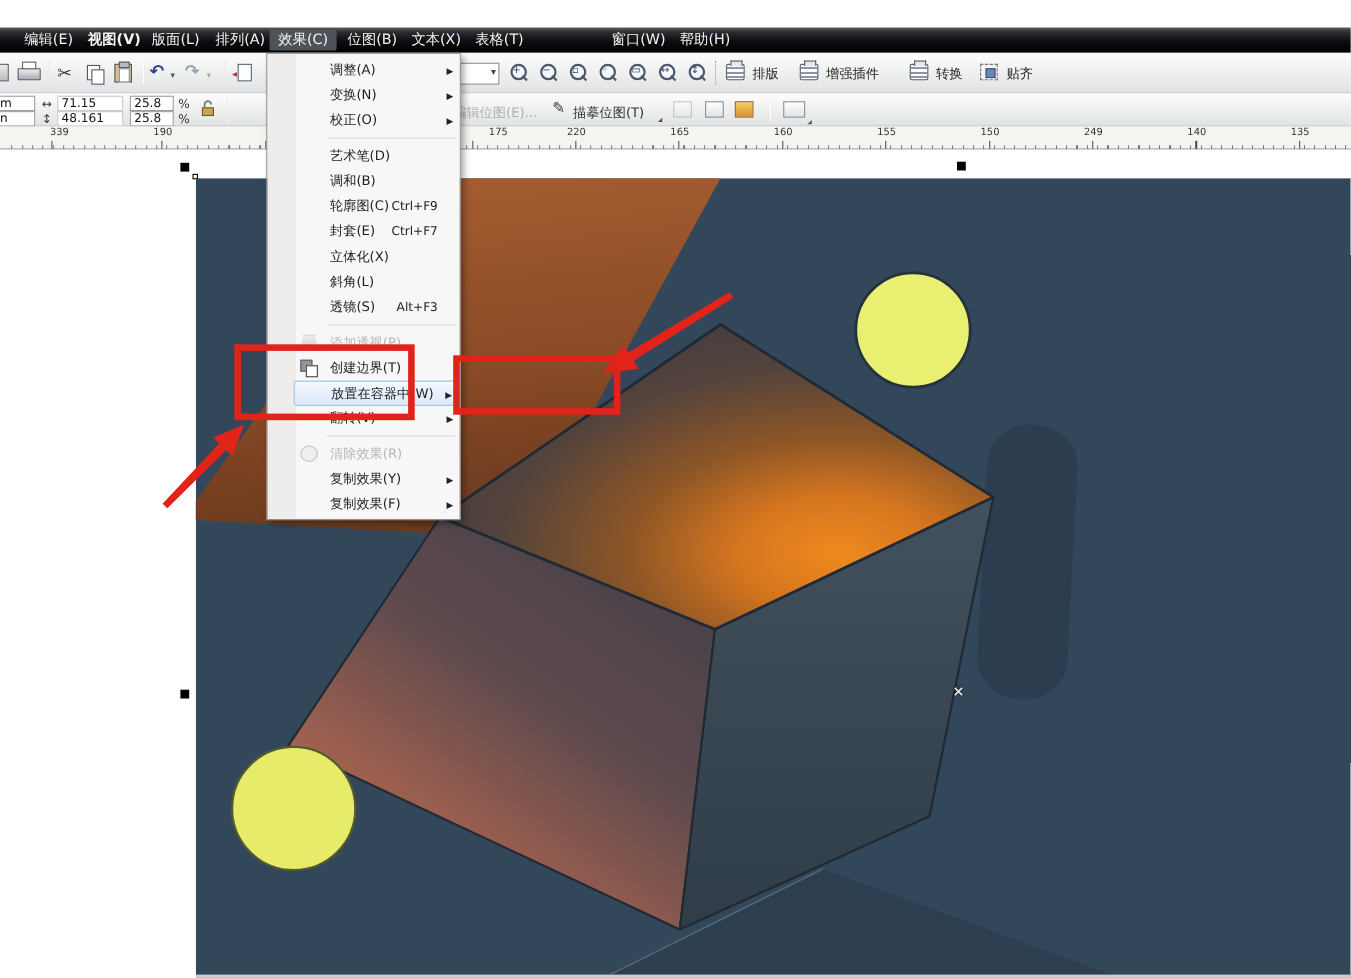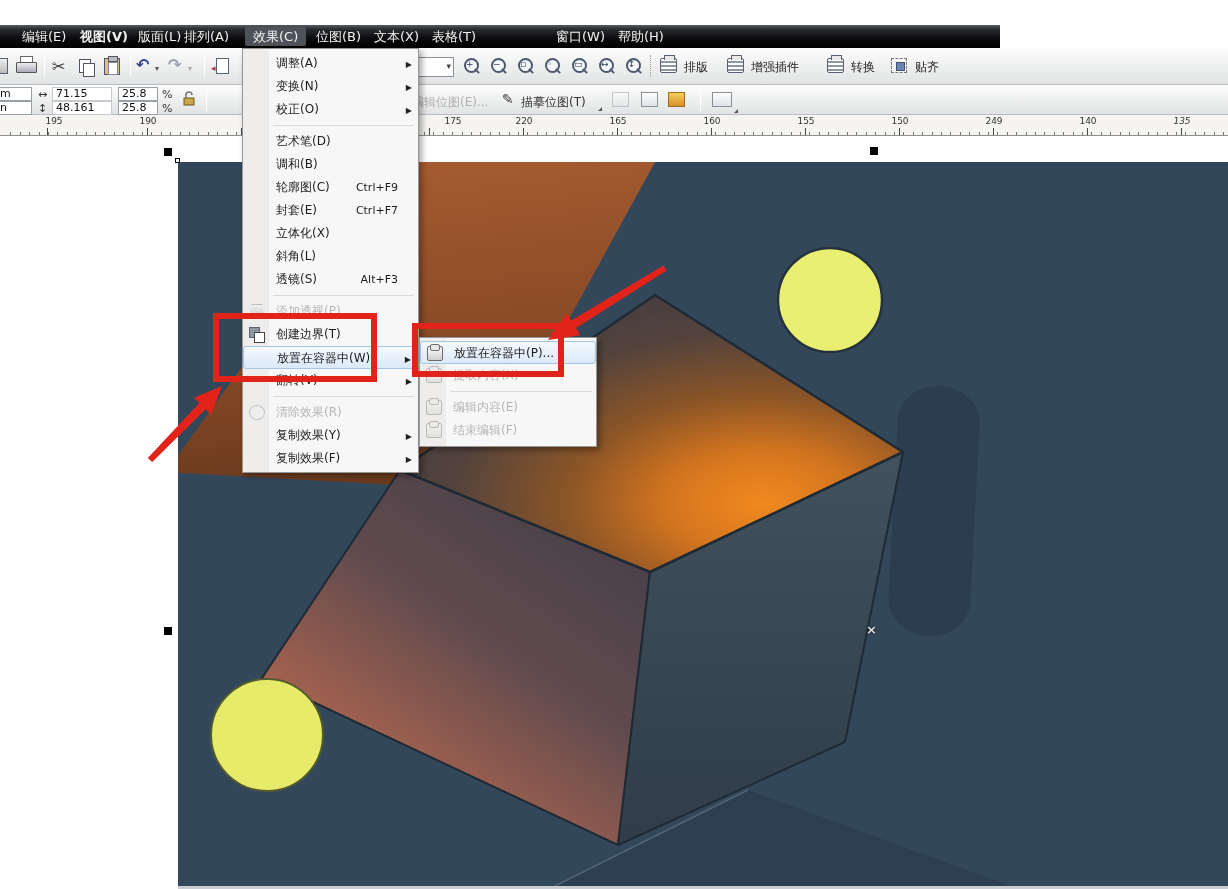--- a/index.html
+++ b/index.html
@@ -8,21 +8,21 @@
 
   
   #titlebar { position:absolute; left:0; top:0; width:1228px; height:25px;
     background:linear-gradient(#1a212c,#0c1018 60%,#0a0d14); color:#e6e6e6; }
   #title-text { position:absolute; left:4px; top:5px; font-size:12px; letter-spacing:.5px; }
   #title-blob { position:absolute; left:838px; top:3px; width:80px; height:24px;
     background:radial-gradient(ellipse at 45% 60%, rgba(150,195,240,.95), rgba(110,150,200,.45) 55%, transparent 75%);
     filter:blur(3px); }
 
   
-  #menubar { position:absolute; left:0; top:25px; width:1000px; height:23px;
+  #menubar { position:absolute; left:0; top:25px; width:1228px; height:23px;
     background:linear-gradient(#585c62,#2a2d31 18%, #0d0d0f 55%, #000); }
   .mb-item { position:absolute; top:2px; height:19px; line-height:19px; padding:0 8px;
     color:#f2f2f2; font-size:13px; }
   .mb-item.active { background:#4d5358; border-radius:2px; }
 
   
   .bar { position:absolute; left:0; width:1228px; background:linear-gradient(#fdfdfd,#eceded 60%,#e2e3e4); border-bottom:1px solid #b9bcbe; }
   #toolbar1 { top:48px; height:37px; }
   #toolbar2 { top:85px; height:30px; }
   .tb-sep { position:absolute; top:7px; width:1px; height:22px; background:#c2c2c2; border-right:1px solid #fff; }
@@ -73,21 +73,21 @@
 
   
   #canvas { position:absolute; left:0; top:136px; width:1228px; height:753px; background:#fff; }
   #artwork { position:absolute; left:178px; top:26px; width:1050px; height:727px; }
   #bottom-strip { position:absolute; left:178px; top:750px; width:1050px; height:3px; background:#c9ced3; }
   .handle { position:absolute; width:8px; height:8px; background:#000; }
   .handle-small { position:absolute; width:5px; height:5px; background:#fff; border:1px solid #000; }
   #center-mark { position:absolute; left:866px; top:615px; color:#e3e3e3; font-size:13px; font-weight:bold; text-shadow:0 0 2px #000; }
 
   
-  .menu-panel { position:absolute; background:linear-gradient(to right,#eeedeb 0 26px,#f7f7f7 26px); border:1px solid #979797; box-shadow:3px 3px 6px rgba(0,0,0,.35); z-index:6; }
+  .menu-panel { position:absolute; background:linear-gradient(to right,#eeedeb 0 26px,#f7f7f7 26px); border:1px solid #979797; box-shadow:3px 3px 6px rgba(0,0,0,.35); z-index:6;padding-left:24px; }
   #fx-menu { left:242px; top:48px; width:177px; height:425px; }
   #ct-menu { left:419px; top:337px; width:178px; height:110px; }
   .menu-row { position:relative; height:23px; line-height:23px; font-size:12px; color:#1d1d1d; }
   .menu-row .lbl { position:absolute; left:33px; white-space:nowrap; }
   .menu-row .sc { position:absolute; right:20px; font-size:11px; }
   .menu-row .arr { position:absolute; right:6px; font-size:8px; top:1px; color:#222; }
   .menu-row.disabled { color:#b6b6b6; }
   .menu-row.hl { background:linear-gradient(#f4f9fe,#dbe9f9); border:1px solid #a6c4e4; border-radius:3px; }
   .menu-sep { height:9px; position:relative; }
   .menu-sep::after { content:""; position:absolute; left:30px; right:4px; top:4px; border-top:1px solid #dcdad6; }
@@ -107,21 +107,21 @@
 </head>
 <body>
 
 <div id="stage">
 
 
   <div id="menubar">
       <span class="mb-item" style="left: 14px;">编辑(E)</span>
       <span class="mb-item" style="left: 72px; font-weight: bold;">视图(V)</span>
       <span class="mb-item" style="left: 130px;">版面(L)</span>
-      <span class="mb-item" style="left: 176px;">排列(A)</span>
+      <span class="mb-item" style="left: 188px;">排列(A)</span>
       <span class="mb-item active" style="left: 245px;">效果(C)</span>
       <span class="mb-item" style="left: 308px;">位图(B)</span>
       <span class="mb-item" style="left: 366px;">文本(X)</span>
       <span class="mb-item" style="left: 424px;">表格(T)</span>
       <span class="mb-item" style="left: 486px; margin-top: 40px;">工具(O)</span>
       <span class="mb-item" style="left: 548px;">窗口(W)</span>
       <span class="mb-item" style="left: 610px;">帮助(H)</span>
     </div>
 
   <div id="toolbar1" class="bar">
@@ -180,31 +180,31 @@
     <span class="corner-mark" style="left:598px;top:22px;"></span>
     <span class="mini-icon disabled" style="left:612px;top:7px;"></span>
     <span class="mini-icon" style="left:641px;top:7px;"></span>
     <span class="mini-icon orange" style="left:668px;top:7px;"></span>
     <span class="tb-sep" style="left:700px;top:4px;"></span>
     <span class="mini-icon" style="left:712px;top:7px;width:20px;"></span>
     <span class="corner-mark" style="left:734px;top:24px;"></span>
   </div>
 
   <div id="ruler">
-      <span class="ruler-num" style="left: 54px;">195</span>
+      <span class="ruler-num" style="left: 54px;">339</span>
       <span class="ruler-num" style="left: 148px;">190</span>
       <span class="ruler-num" style="left: 453px;">175</span>
       <span class="ruler-num" style="left: 524px;">220</span>
       <span class="ruler-num" style="left: 618px;">165</span>
       <span class="ruler-num" style="left: 712px;">160</span>
       <span class="ruler-num" style="left: 806px;">155</span>
       <span class="ruler-num" style="left: 900px;">150</span>
       <span class="ruler-num" style="left: 994px;">249</span>
       <span class="ruler-num" style="left: 1088px;">140</span>
-      <span class="ruler-num" style="left: 1182px; font-style: italic;">135</span>
+      <span class="ruler-num" style="left: 1182px;">135</span>
     </div>
 
   <div id="canvas">
     <div id="artwork">
       <svg width="1050" height="727" viewBox="0 0 1050 727">
         <defs>
           <linearGradient id="gQuad" x1="0" y1="0" x2="0.15" y2="1">
             <stop offset="0" stop-color="#a85e31"></stop>
               <stop offset="0.55" stop-color="#8c4c27"></stop>
               <stop offset="1" stop-color="#6b3a1e"></stop>
@@ -312,40 +312,20 @@
       <div class="menu-row">
         <span class="lbl">复制效果(Y)</span>
         <span class="arr">▶</span>
       </div>
       <div class="menu-row">
         <span class="lbl">复制效果(F)</span>
         <span class="arr">▶</span>
       </div>
     </div>
 
-  <div id="ct-menu" class="menu-panel">
-      <div style="height: 3px;"></div>
-      <div class="menu-row hl">
-        <span class="mi box-icon"></span>
-        <span class="lbl">放置在容器中(P)...</span>
-      </div>
-      <div class="menu-row disabled">
-        <span class="mi box-icon dim"></span>
-        <span class="lbl">提取内容(X)</span>
-      </div>
-      <div class="menu-sep"></div>
-      <div class="menu-row disabled">
-        <span class="mi box-icon dim"></span>
-        <span class="lbl">编辑内容(E)</span>
-      </div>
-      <div class="menu-row disabled">
-        <span class="mi box-icon dim"></span>
-        <span class="lbl">结束编辑(F)</span>
-      </div>
-    </div>
 
   <div class="red-rect" style="left:213px;top:313px;width:164px;height:69px;"></div>
   <div class="red-rect" style="left:412px;top:323px;width:152px;height:54px;"></div>
 
   <svg id="annot-svg">
     <polygon points="548,340 566.8,313.1 571.2,320.4 663.4,265.4 666.6,270.6 576.0,328.0 580.4,335.3" fill="#e2231a"></polygon>
     <polygon points="222,386 193.9,397.7 199.3,403.0 147.8,457.9 152.2,462.1 205.7,409.2 211.1,414.5" fill="#e2231a"></polygon>
   </svg>
 </div>
 

